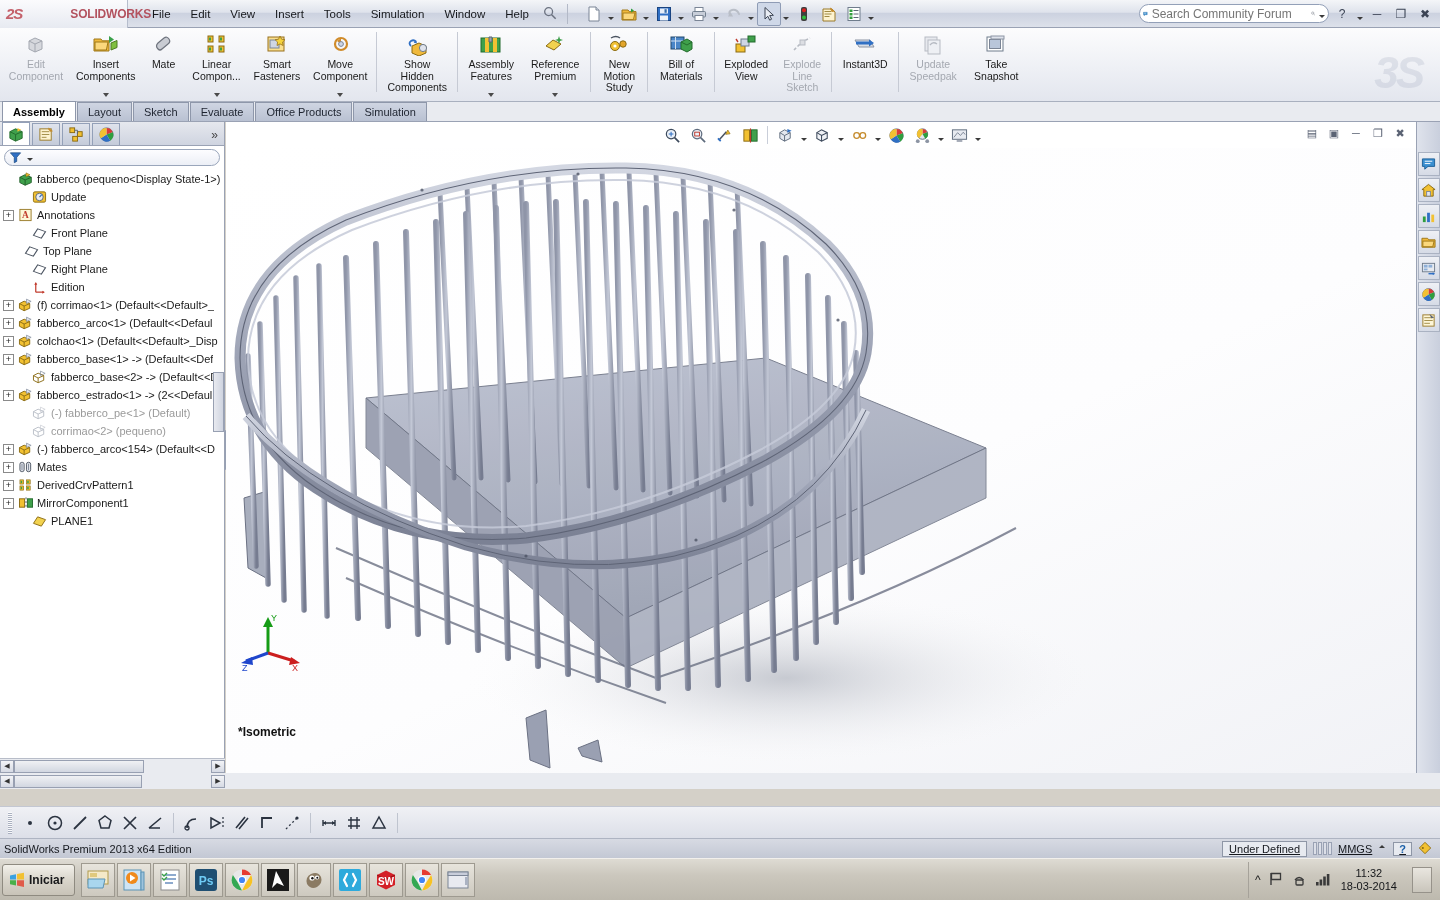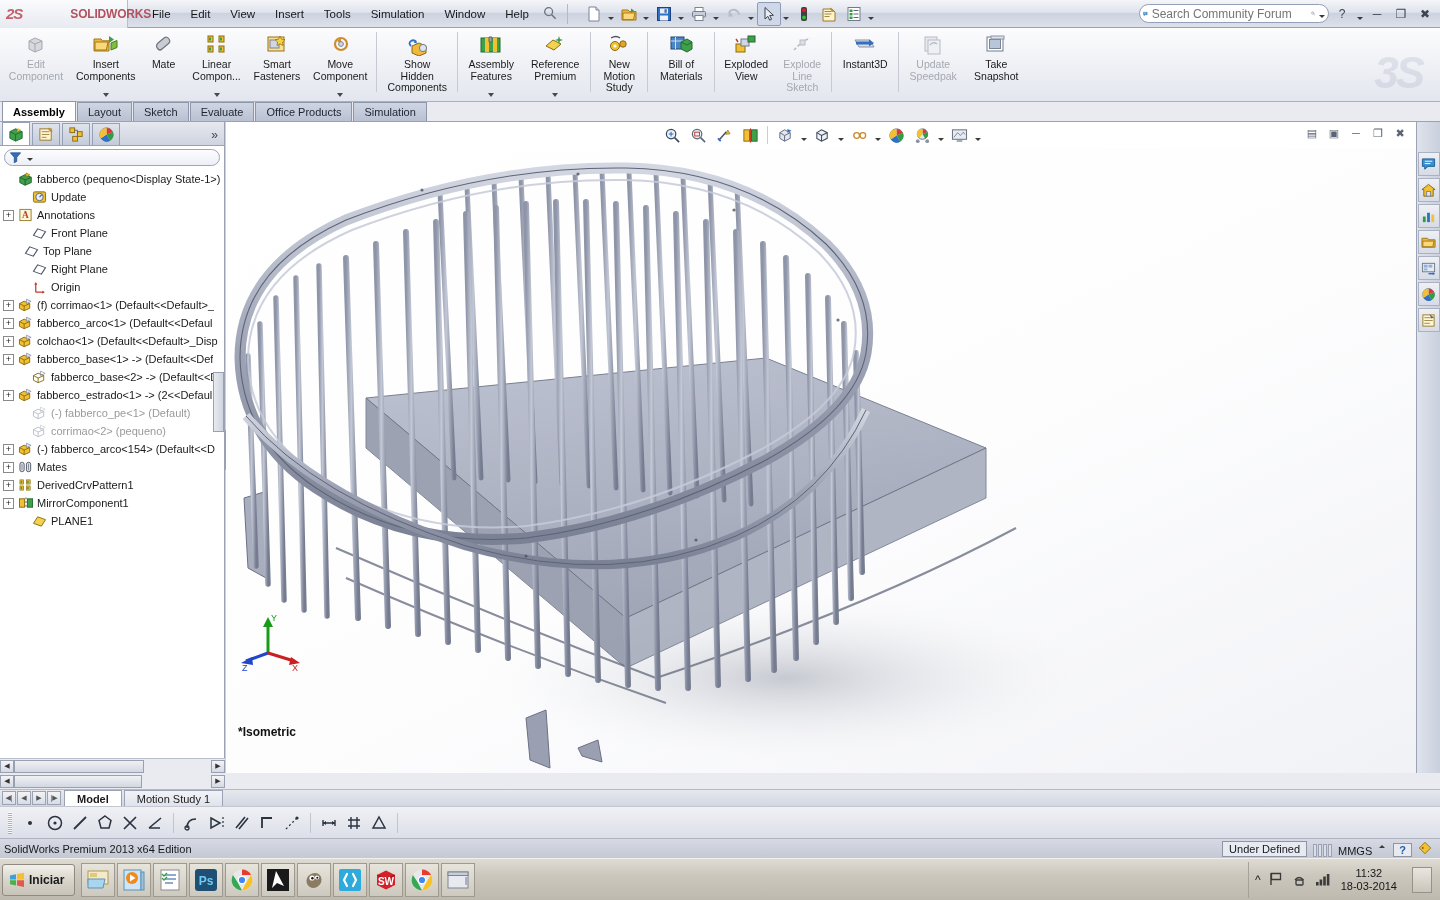--- a/index.html
+++ b/index.html
@@ -197,21 +197,21 @@
   .sbtn{ width:24px;height:24px;display:flex;align-items:center;justify-content:center;
     border:1px solid transparent;border-radius:2px;cursor:default;}
   .ssep{ width:1px;height:20px;background:#bfc4cf;margin:0 5px;}
   .grip{ width:4px;height:22px;background:repeating-linear-gradient(#fff 0 1px,#9aa2b4 1px 2px);margin-right:5px;opacity:.8;}
 
   .statusbar{
     position:absolute; left:0; top:838px; width:1440px; height:20px;
     background:linear-gradient(#d7dae3,#c3c8d4); border-top:1px solid #aeb4c2;
     display:flex;align-items:center;font-size:11px;color:#15181e;padding:0 4px;
   }
-  .sb-right{ margin-left:auto; display:flex;align-items:flex-end;gap:6px;padding-right:4px;}
+  .sb-right{ margin-left:auto; display:flex;align-items:center;gap:6px;padding-right:4px;text-decoration:underline;}
   .sb-box{ border:1px solid #8e96a6; background:#e7eaf0; padding:1px 6px; font-size:11px;}
   .sb-bars{ display:flex;gap:1px;}
   .sb-bars i{ display:block;width:4px;height:13px;border:1px solid #9aa2b4;background:#dcdfe8;}
 
   
   .taskbar{
     position:absolute; left:0; top:858px; width:1440px; height:42px;
     background:linear-gradient(#dedbd3,#cbc7bd 40%,#bdb9ae);
     border-top:1px solid #f2f0ec; display:flex;align-items:center;padding:0 2px;
   }
@@ -731,21 +731,21 @@
       <div class="trow" style="padding-left:17px">
         <span class="tog none"></span>
         <span class="tico">
           <svg width="15" height="14" viewBox="0 0 16 15">
               <path d="M4 13 L4 3" stroke="#c0392b" stroke-width="1.3"></path>
               <path d="M4 2.5l1.6 2.5H2.4z" fill="#c0392b"></path>
               <path d="M4 13 L13 13" stroke="#c0392b" stroke-width="1.3"></path>
               <path d="M13.5 13l-2.5 1.6v-3.2z" fill="#c0392b"></path>
             </svg>
         </span>
-        <span class="tlbl">Origin</span>
+        <span class="tlbl">Edition</span>
       </div>
 
       <div class="trow">
         <span class="tog">+</span>
         <span class="tico">
           <svg width="16" height="14" viewBox="0 0 17 15">
               <path d="M1.5 6l5-2.6 6 2.6v5l-6 2.6-5-2.6z" fill="#f2c132" stroke="#8a6a12"></path>
               <path d="M1.5 6l5 2.6 6-2.6M6.5 8.6v5" fill="none" stroke="#8a6a12"></path>
               <path d="M9 1.2l5 2.4-5 2.4z" fill="#e0e4ec" stroke="#7b8596" stroke-width=".7"></path>
             </svg>
@@ -1200,28 +1200,20 @@
   </div>
 
   <div class="hscrollrow">
     <div class="gfx-hs">
       <div class="hs-arr">◀</div>
       <div class="hs-thumb" style="width:128px"></div>
       <div class="hs-arr" style="margin-left:auto">▶</div>
     </div>
   </div>
 
-  <div class="modeltabs">
-    <div class="navbtn">◀|</div>
-    <div class="navbtn">◀</div>
-    <div class="navbtn">▶</div>
-    <div class="navbtn">|▶</div>
-    <div class="mtab active">Model</div>
-    <div class="mtab">Motion Study 1</div>
-  </div>
 
   <div class="sketchbar">
     <div class="grip"></div>
     <div class="sbtn">
         <svg width="16" height="16" viewBox="0 0 16 16">
           <circle cx="8" cy="8" r="2" fill="#2b3340"></circle>
         </svg>
       </div>
     <div class="sbtn">
         <svg width="18" height="18" viewBox="0 0 18 18">

